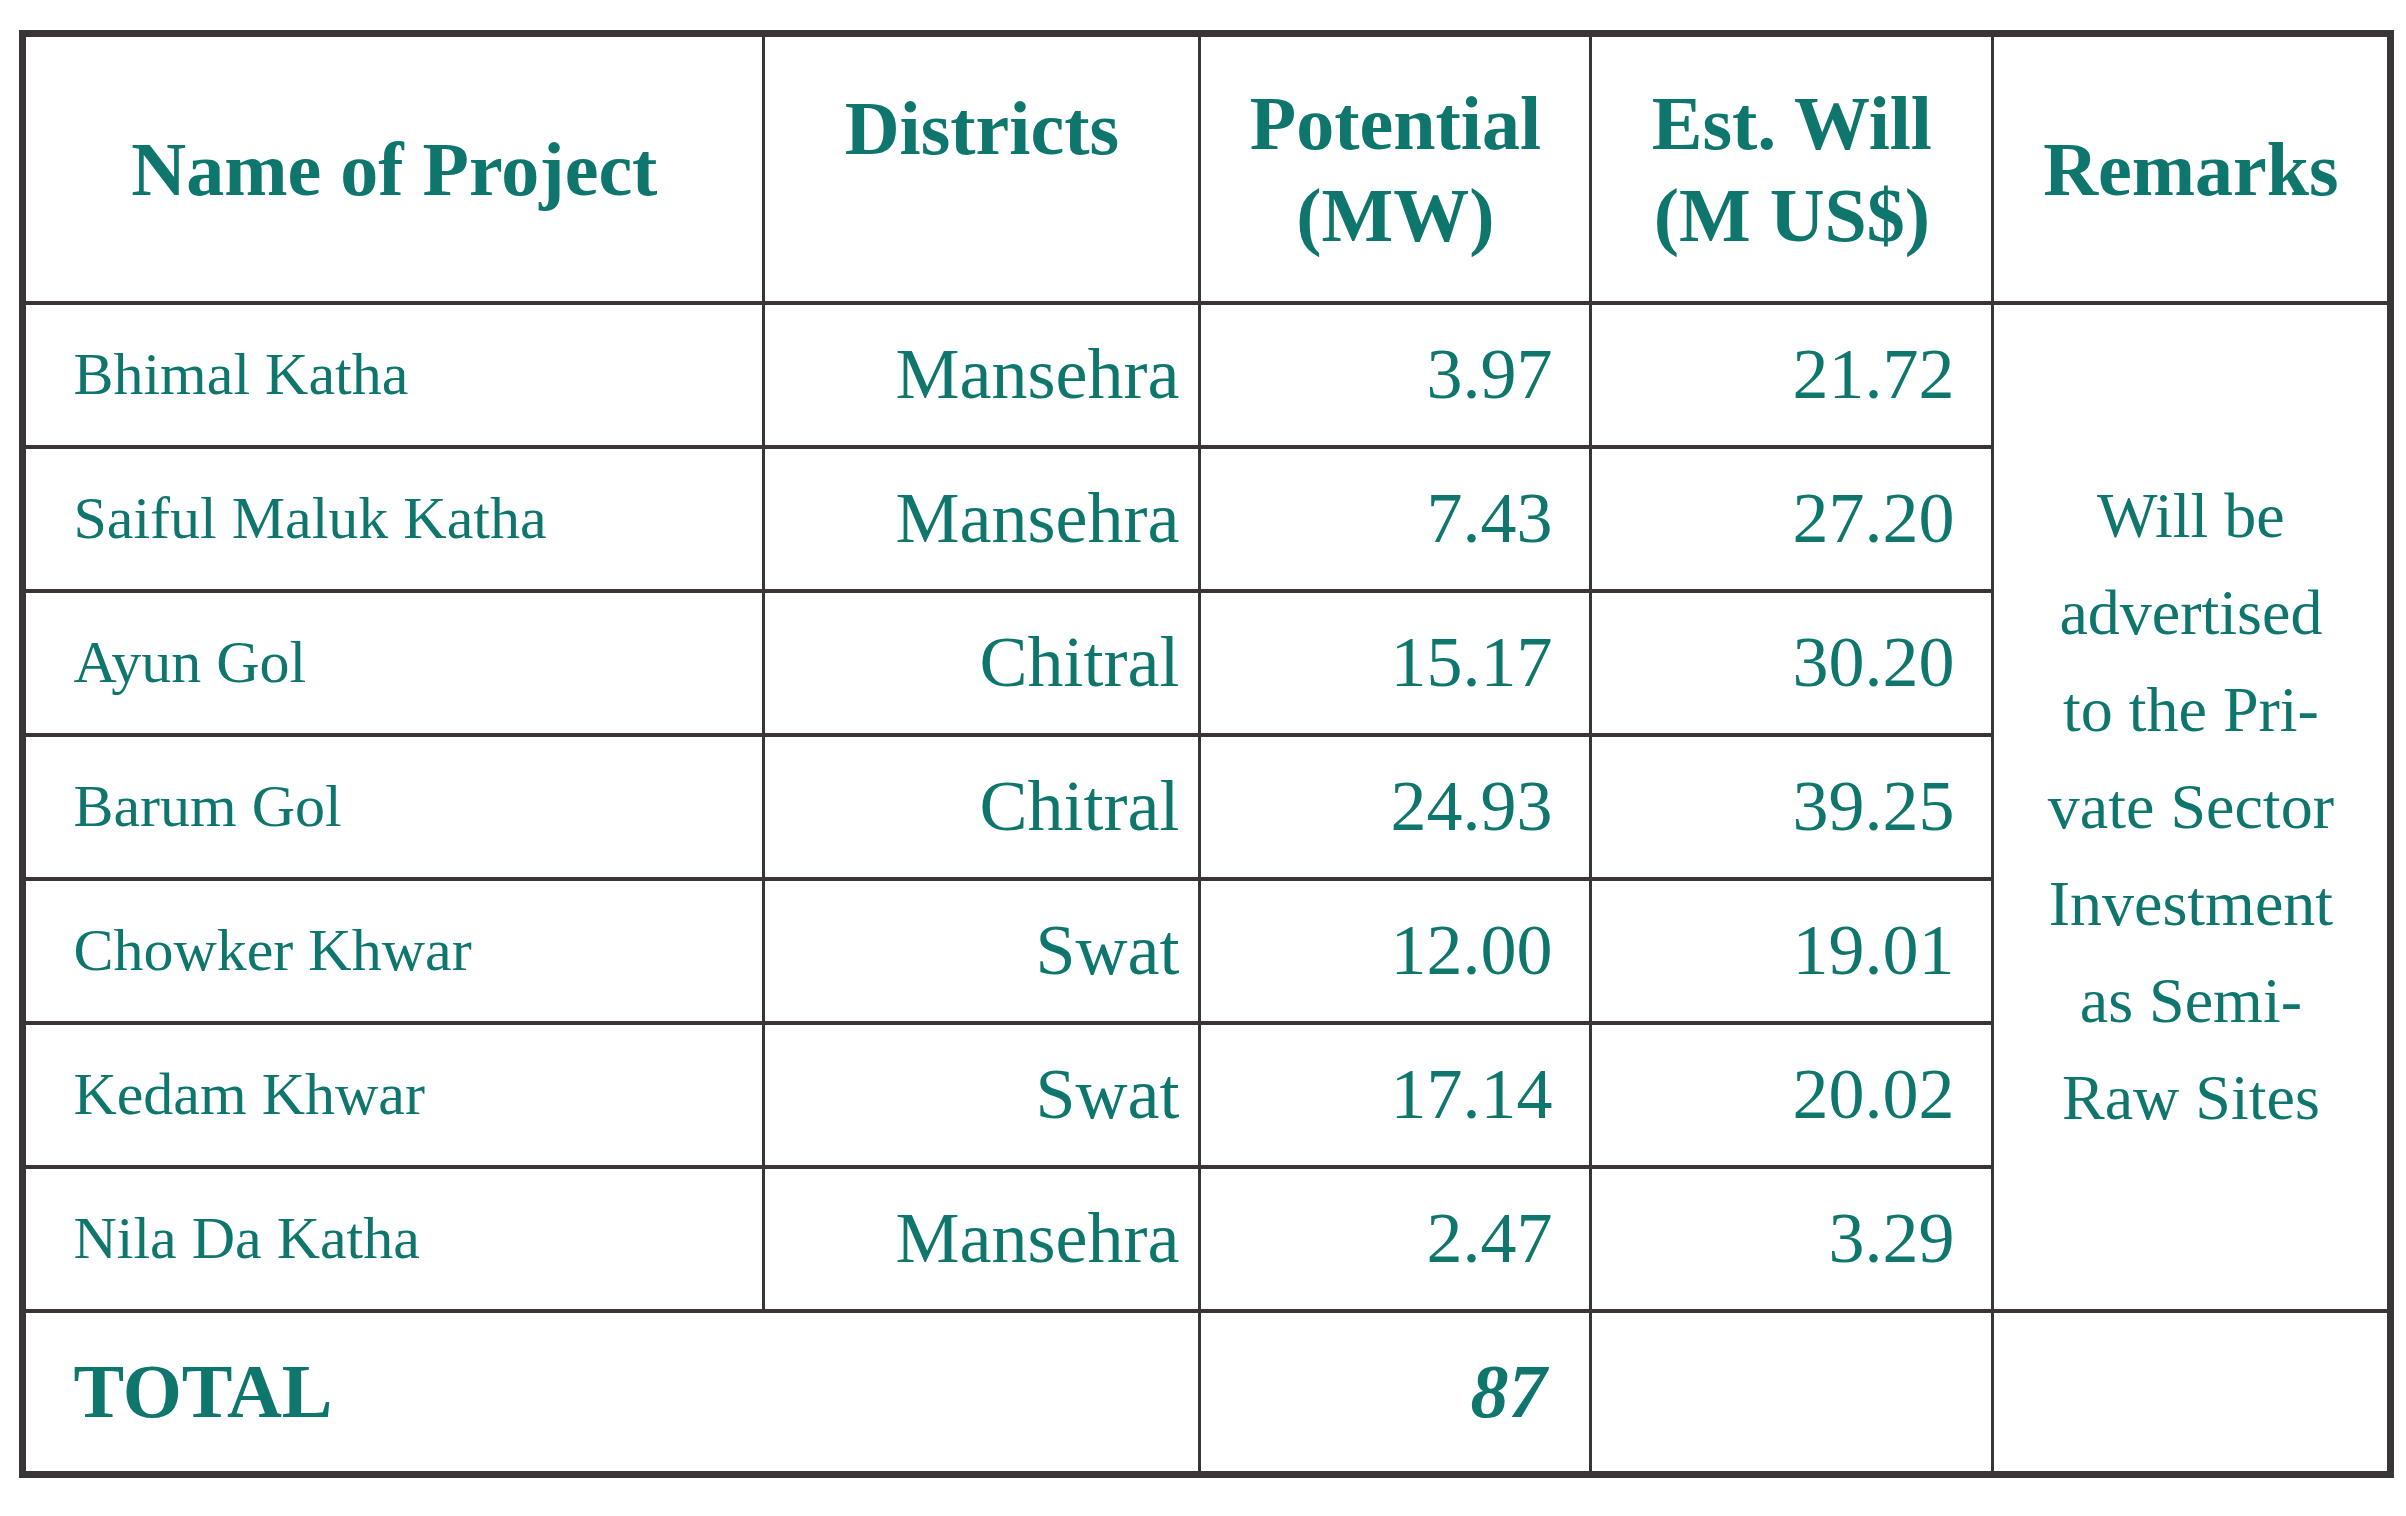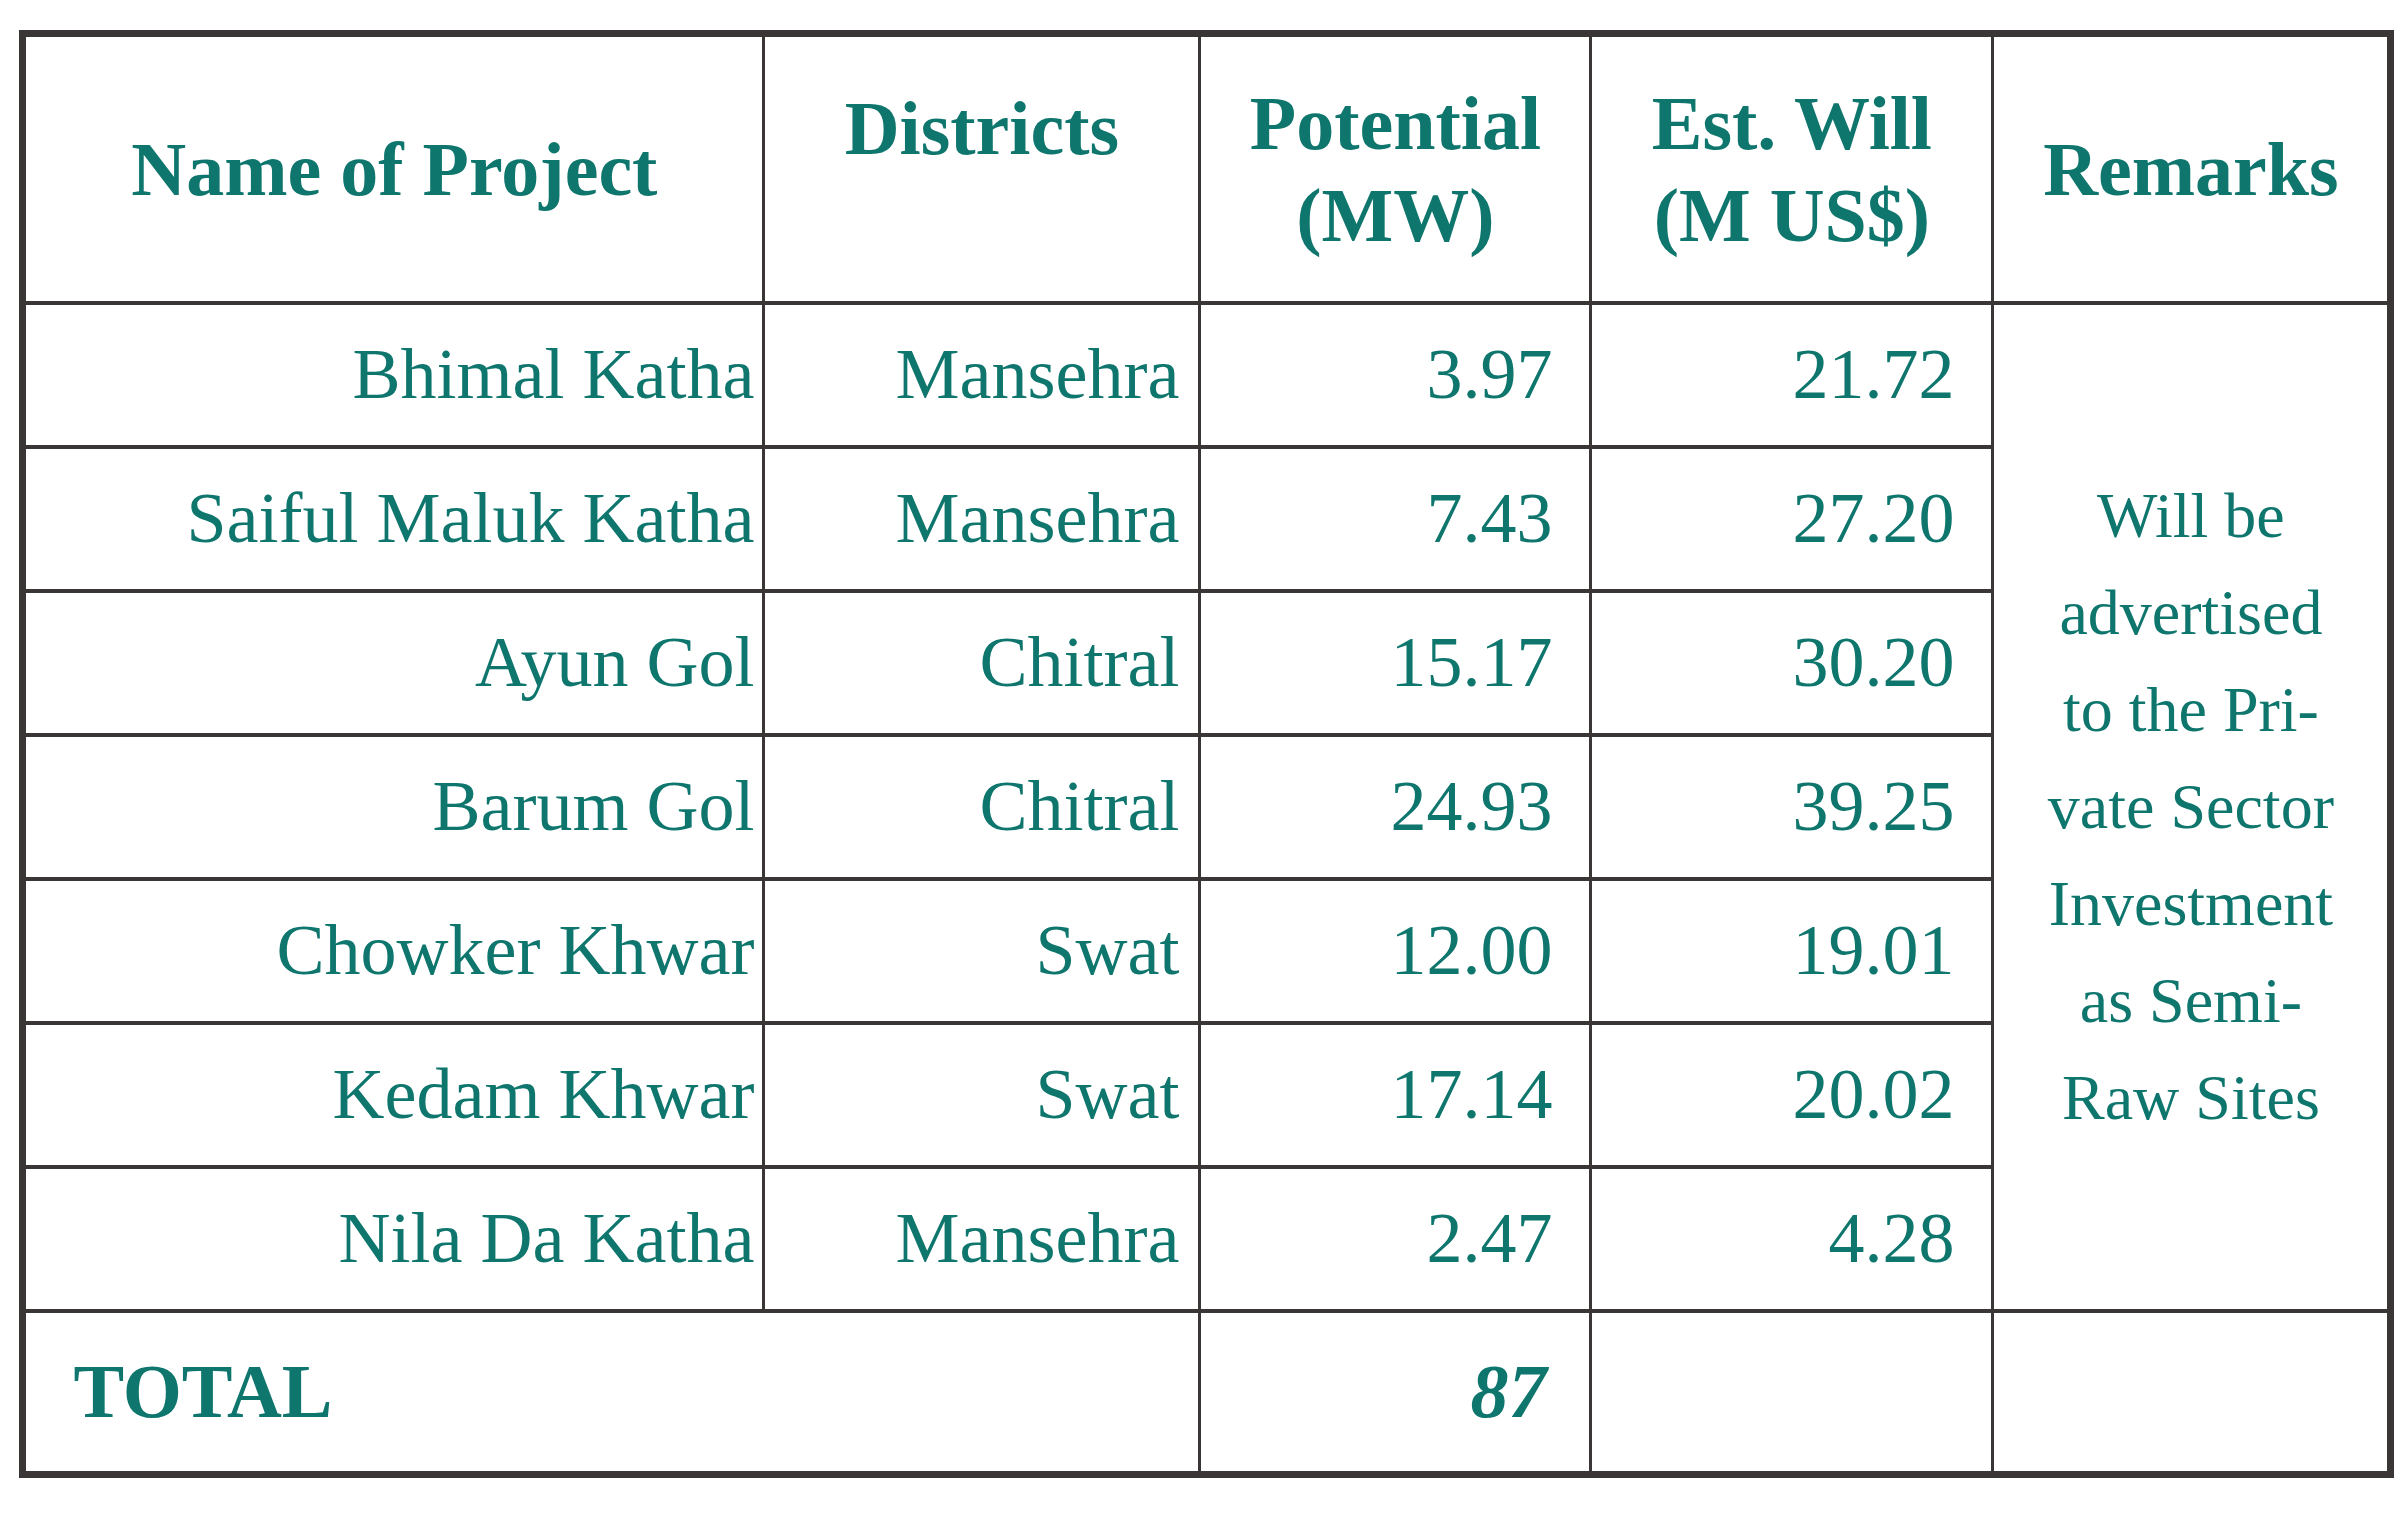--- a/index.html
+++ b/index.html
@@ -45,22 +45,22 @@
     vertical-align: middle;
     white-space: pre-line;
     padding: 0 7.8px;
   }
   th.colhead.top-aligned {
     vertical-align: top;
     padding-top: 45px;
   }
 
   td.name-cell {
-    font-size: 72px;
-    text-align: right;
+    font-size: 60px;
+    text-align: left;
     vertical-align: middle;
     padding-left: 47px;
     padding-right: 8px;
   }
   td.district-cell {
     font-size: 72px;
     text-align: right;
     vertical-align: middle;
     padding-right: 19px;
   }
@@ -158,21 +158,21 @@
       <tr class="data-row">
         <td class="name-cell">Kedam Khwar</td>
         <td class="district-cell">Swat</td>
         <td class="num-cell">17.14</td>
         <td class="num-cell">20.02</td>
       </tr>
       <tr class="data-row">
         <td class="name-cell">Nila Da Katha</td>
         <td class="district-cell">Mansehra</td>
         <td class="num-cell">2.47</td>
-        <td class="num-cell">4.28</td>
+        <td class="num-cell">3.29</td>
       </tr>
       <tr class="total-row">
         <td class="total-label-cell" colspan="2">TOTAL</td>
         <td class="total-num-cell">87</td>
         <td class="num-cell"></td>
         <td class="remarks-cell"></td>
       </tr>
     </tbody>
   </table>
 </div>

